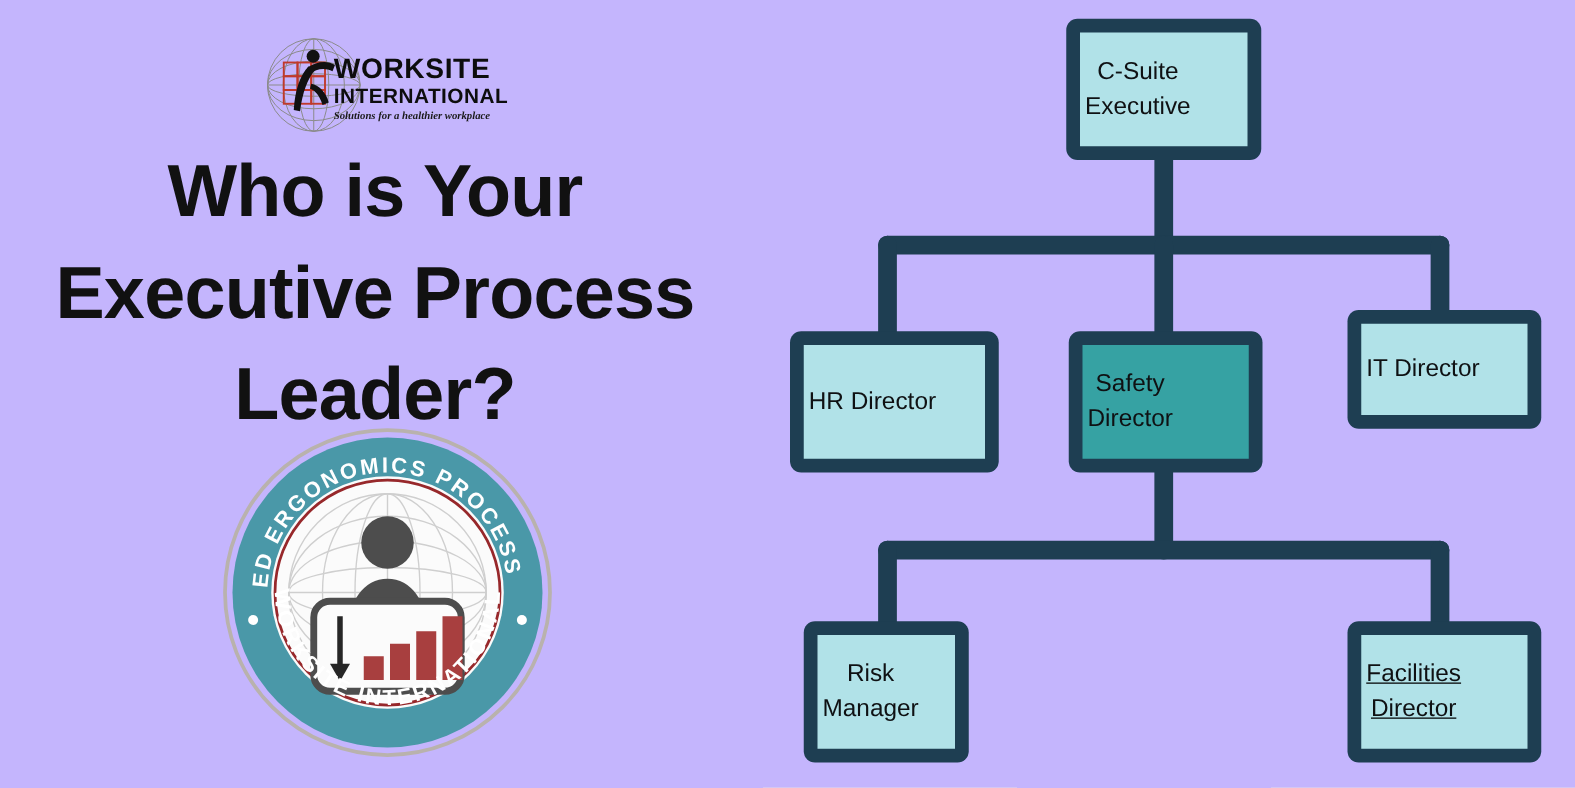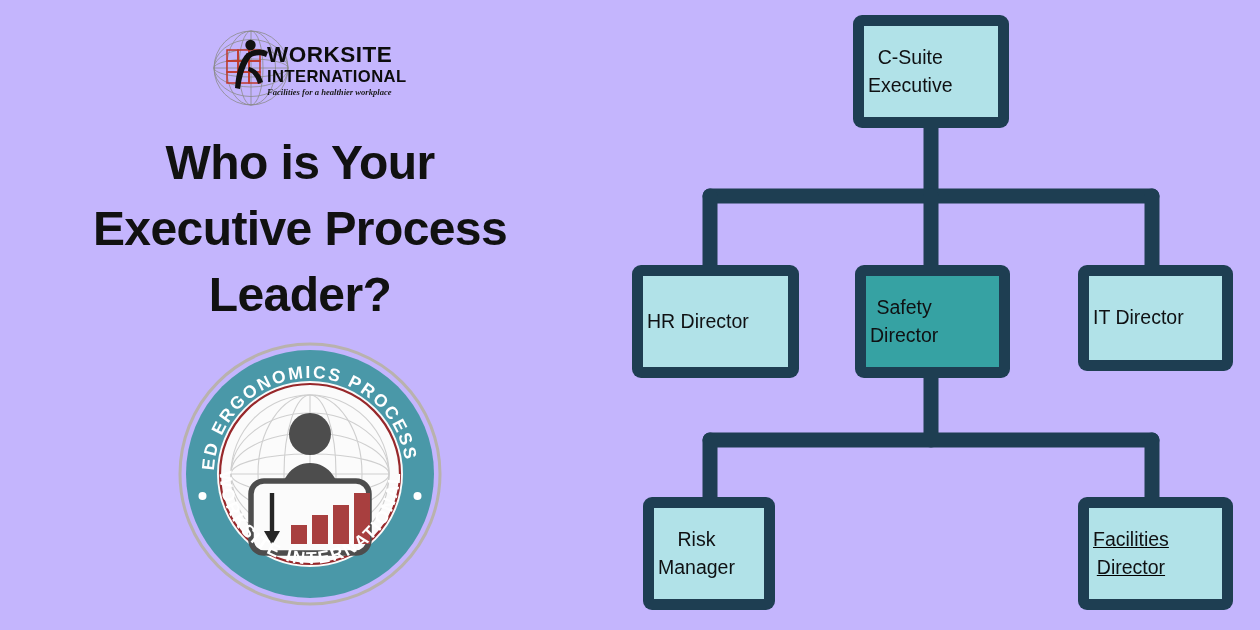--- a/index.html
+++ b/index.html
@@ -81,26 +81,26 @@
     color: #1a1a1a;
     line-height: 1.1;
     margin-top: 2px;
     white-space: nowrap;
   }
 
   
   #headline {
     position: absolute;
     left: 20px;
-    top: 130px;
+    top: 113px;
     width: 560px;
     text-align: center;
     font-family: "Liberation Sans", sans-serif;
     font-weight: bold;
-    font-size: 48px;
+    font-size: 59px;
     line-height: 1.37;
     letter-spacing: -0.6px;
     color: #111111;
   }
   #headline .hl-line { display: block; }
 
   
   #certification-seal {
     position: absolute;
     left: 177px;
@@ -185,21 +185,21 @@
         <g fill="#111111">
           <ellipse cx="45.5" cy="23" rx="5.2" ry="5.2"></ellipse>
           <path d="M30 66 C31 50 35 38 42 31 L47 34 C41 41 37 52 35 67 Z"></path>
           <path d="M41 32 C48 27 57 26 63 30 L61 35 C55 32 48 33 43 37 Z"></path>
           <path d="M44 45 C50 46 56 52 58 60 L53 62 C51 55 47 50 43 49 Z"></path>
         </g>
       </svg>
       <div id="brand-wordmark">
         <div class="brand-line1">WORKSITE</div>
         <div class="brand-line2">INTERNATIONAL</div>
-        <div class="brand-tagline">Facilities for a healthier workplace</div>
+        <div class="brand-tagline">Solutions for a healthier workplace</div>
       </div>
     </div>
 
     <div id="headline">
       <span class="hl-line">Who is Your</span>
       <span class="hl-line">Executive Process</span>
       <span class="hl-line">Leader?</span>
     </div>
 
     <svg id="certification-seal" viewBox="0 0 266 266">
@@ -296,21 +296,21 @@
 
     <div class="node is-highlight" style="left:255px; top:265px; width:155px; height:113px;">
       <div class="node-inner">
         <span>
           <span class="node-label">Safety</span>
           <span class="node-label">Director</span>
         </span>
       </div>
     </div>
 
-    <div class="node" style="left:478px; top:265px; width:155px; height:106px;">
+    <div class="node" style="left:478px; top:248px; width:155px; height:95px;">
       <div class="node-inner">
         <span>
           <span class="node-label">IT Director</span>
         </span>
       </div>
     </div>
 
     <div class="node" style="left:43px; top:497px; width:132px; height:113px;">
       <div class="node-inner">
         <span>

